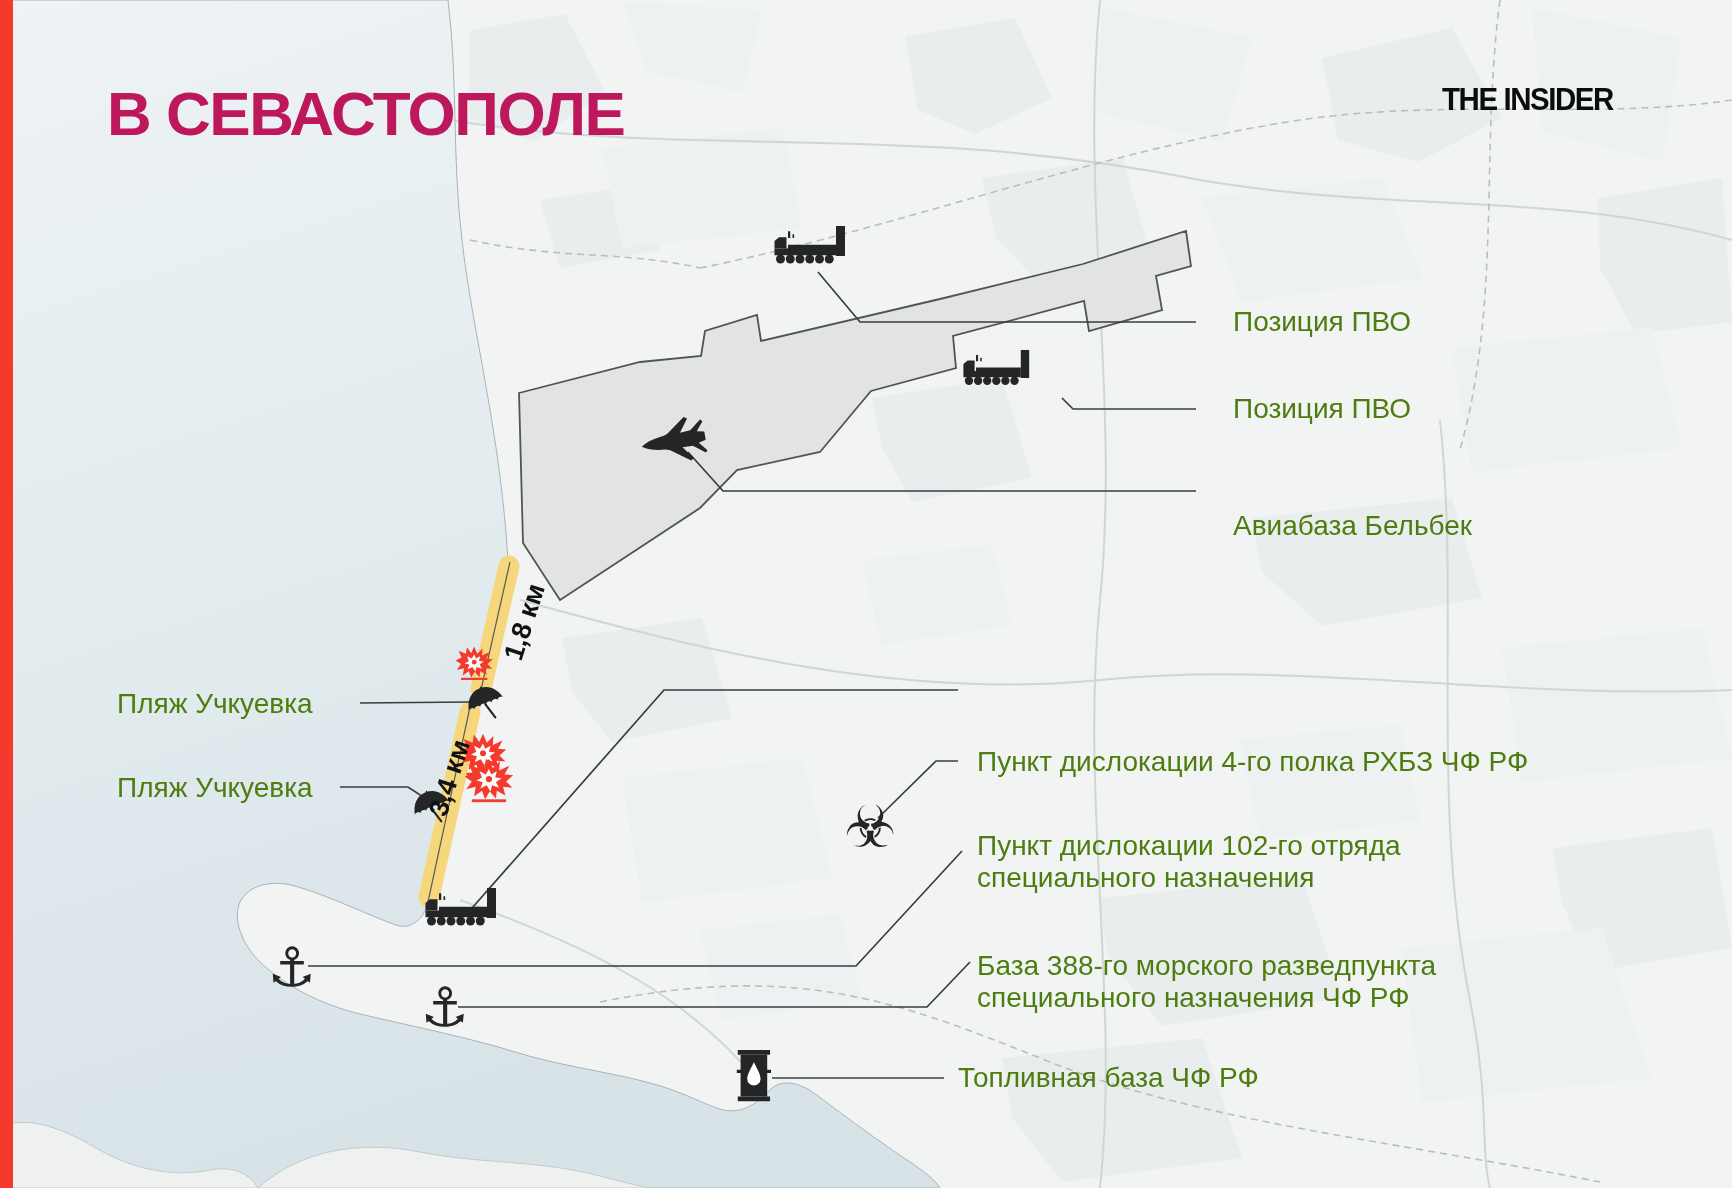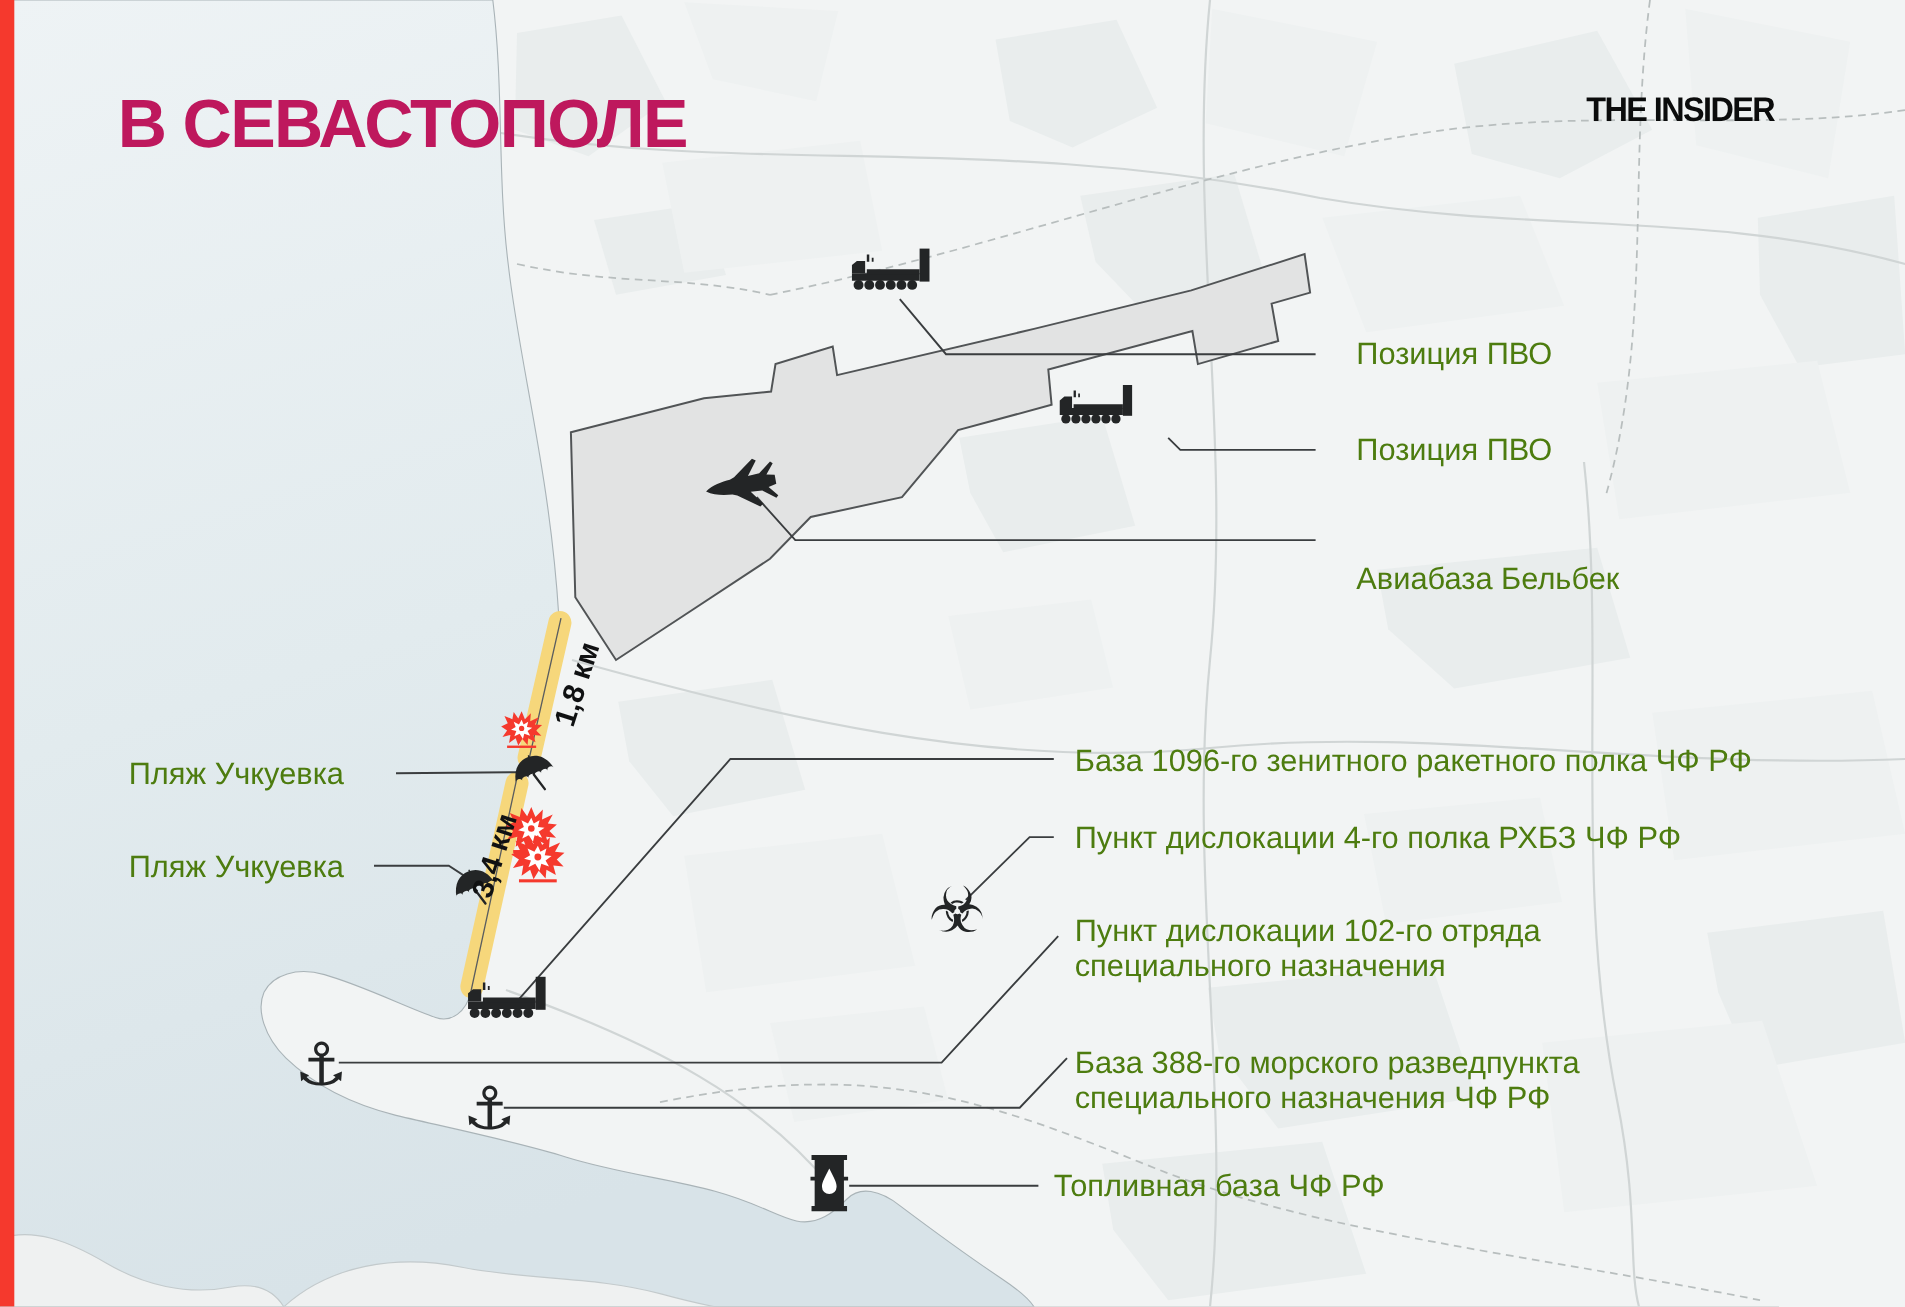--- a/index.html
+++ b/index.html
@@ -212,21 +212,20 @@
   <div class="logo">THE INSIDER</div>
 
   <div class="dist" style="left:525px;top:622px;">1,8 км</div>
   <div class="dist" style="left:450px;top:778px;">3,4 км</div>
 
   <div class="lbl" style="left:1233px;top:306px;">Позиция ПВО</div>
   <div class="lbl" style="left:1233px;top:393px;">Позиция ПВО</div>
   <div class="lbl" style="left:1233px;top:475px;margin-top:35px;">Авиабаза Бельбек</div>
   <div class="lbl" style="left:117px;top:688px;">Пляж Учкуевка</div>
   <div class="lbl" style="left:117px;top:772px;">Пляж Учкуевка</div>
-  <div class="lbl" style="left:977px;top:676px;">База 1096-го зенитного ракетного полка ЧФ РФ</div>
   <div class="lbl" style="left:977px;top:746px;">Пункт дислокации 4-го полка РХБЗ ЧФ РФ</div>
   <div class="lbl" style="left:977px;top:830px;">
     <div>Пункт дислокации 102-го отряда</div>
     <div>специального назначения</div>
   </div>
   <div class="lbl" style="left:977px;top:950px;">
     <div>База 388-го морского разведпункта</div>
     <div>специального назначения ЧФ РФ</div>
   </div>
   <div class="lbl" style="left:958px;top:1062px;">Топливная база ЧФ РФ</div>

